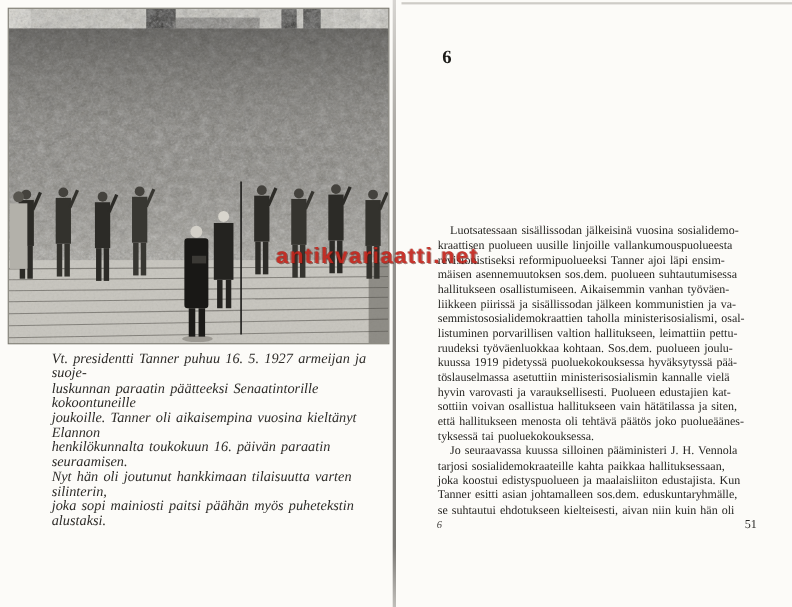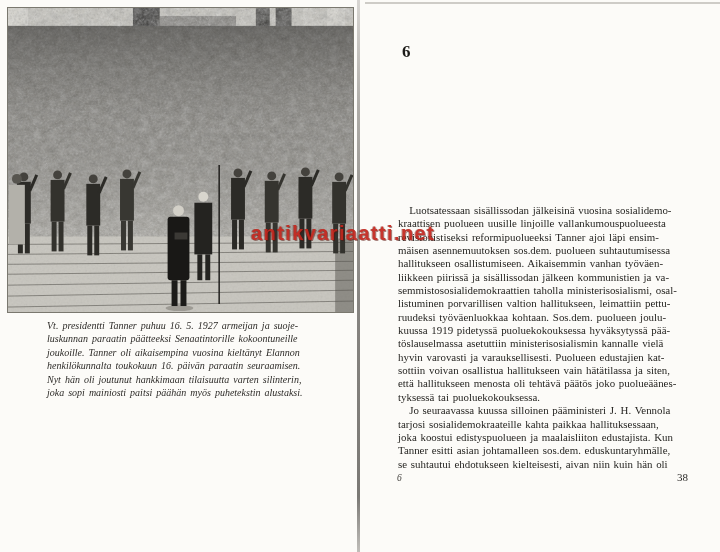--- a/index.html
+++ b/index.html
@@ -9,21 +9,21 @@
     font-family:"Liberation Serif","DejaVu Serif",serif;
   }
   
   .photo{
     position:absolute;left:8px;top:8px;width:345px;height:304px;
     background:#8f8d87;outline:1px solid #7a786f;
   }
   .photo svg{display:block;width:100%;height:100%;}
   .caption{
     position:absolute;left:47px;top:319px;width:312px;
-    font-style:italic;font-size:10px;line-height:13.4px;
+    font-style:italic;font-size:13px;line-height:13.4px;
     color:#2d2b28;white-space:pre-wrap;word-spacing:1.5px;
   }
   
   .gutter{
     position:absolute;left:357px;top:0;width:2.5px;height:552px;
     background:linear-gradient(to bottom,
       rgba(130,125,120,.30), rgba(110,106,100,.55) 20%,
       rgba(95,92,88,.75) 55%, rgba(90,88,84,.80) 90%,
       rgba(120,116,110,.45));
   }
@@ -227,15 +227,15 @@
 tyksessä tai puoluekokouksessa.</div>
     <div class="para">   Jo seuraavassa kuussa silloinen pääministeri J. H. Vennola
 tarjosi sosialidemokraateille kahta paikkaa hallituksessaan,
 joka koostui edistyspuolueen ja maalaisliiton edustajista. Kun
 Tanner esitti asian johtamalleen sos.dem. eduskuntaryhmälle,
 se suhtautui ehdotukseen kielteisesti, aivan niin kuin hän oli</div>
   </div>
 
   <div class="footer-note">6</div>
 
-  <div class="page-number">38</div>
+  <div class="page-number">51</div>
 
 </div>
 
 </body></html>

